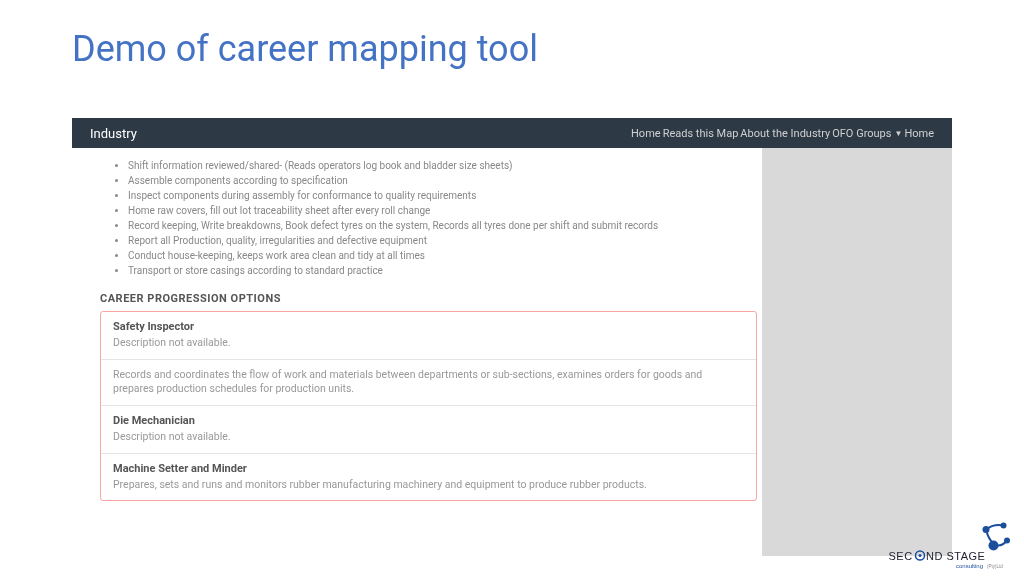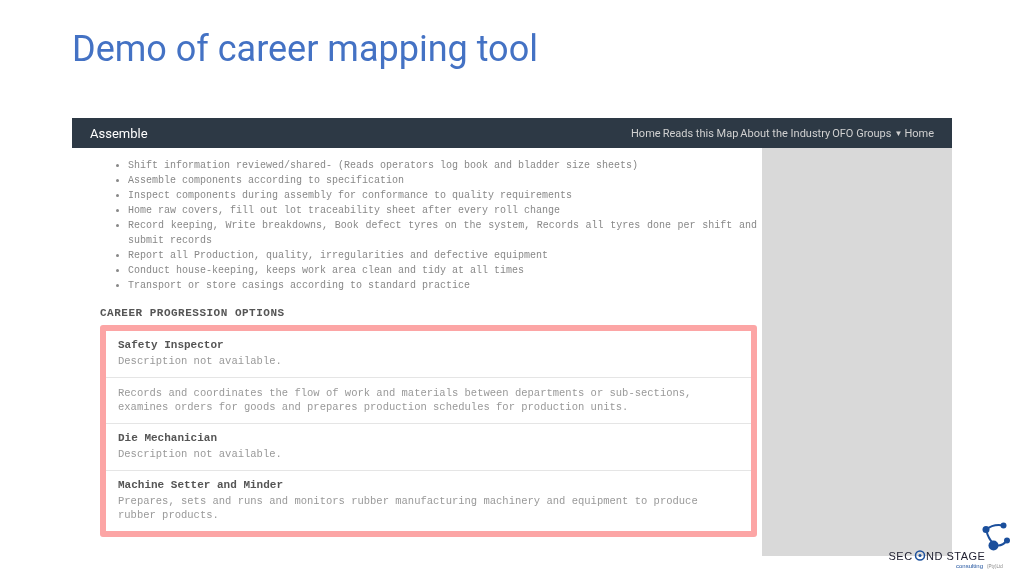--- a/index.html
+++ b/index.html
@@ -5,41 +5,41 @@
 * { margin: 0; padding: 0; box-sizing: border-box; }
 body { font-family: -apple-system, BlinkMacSystemFont, "Segoe UI", Roboto, sans-serif; background: #fff; width: 1024px; height: 576px; overflow: hidden; position: relative; }
 .slide-title { font-size: 36px; font-weight: 400; color: #4472c4; padding: 28px 0 12px 72px; }
 .app-frame { position: absolute; left: 72px; top: 118px; width: 880px; background: #fff; }
 .navbar { background: #2d3945; color: #e0e0e0; height: 30px; display: flex; align-items: center; padding: 0 18px; font-size: 12px; }
 .brand { font-weight: 400; font-size: 13px; color: #fff; }
 .nav-spacer { flex: 1; }
 .nav-item { margin-left: 2px; color: #d0d0d0; cursor: pointer; font-size: 11px; display: flex; align-items: center; }
 .nav-item .chev { margin-left: 3px; font-size: 8px; }
 .content-wrap { display: flex; background: #fff; }
-.main-col { flex: 1; padding: 10px 5px 14px 28px; font-family: Liberation Mono, monospace; }
+.main-col { flex: 1; padding: 10px 5px 14px 28px; }
 .side-col { width: 190px; background: #d9d9d9; min-height: 408px; }
 .bullets { list-style: disc; padding-left: 28px; margin-bottom: 14px; }
 .bullets li { font-size: 10px; color: #888; line-height: 1.5; text-align: justify; }
 .section-h { font-size: 11px; font-weight: 700; color: #555; letter-spacing: 0.5px; margin: 8px 0 6px 0; }
-.card-list { border: 6px solid #fca5a5; border-radius: 3px; }
+.card-list { border: 1px solid #fca5a5; border-radius: 3px; }
 .card { padding: 8px 12px; border-bottom: 1px solid #e5e5e5; }
 .card:last-child { border-bottom: none; }
 .card-title { font-size: 11px; font-weight: 700; color: #555; margin-bottom: 3px; }
 .card-desc { font-size: 10.5px; color: #999; line-height: 1.4; }
 .logo-area { position: absolute; right: 8px; bottom: 6px; display: flex; flex-direction: column; align-items: flex-end; }
 .logo-svg { width: 130px; height: 56px; }
 </style>
 </head>
 <body>
 
 <div class="slide-title">Demo of career mapping tool</div>
 
 <div class="app-frame">
   <div class="navbar">
-    <div class="brand">Assemble</div>
+    <div class="brand">Industry</div>
     <div class="nav-spacer"></div>
     <div class="nav-item">
         <span>Home</span>
       </div>
     <div class="nav-item">
         <span>Reads this Map</span>
       </div>
     <div class="nav-item">
         <span>About the Industry</span>
       </div>

